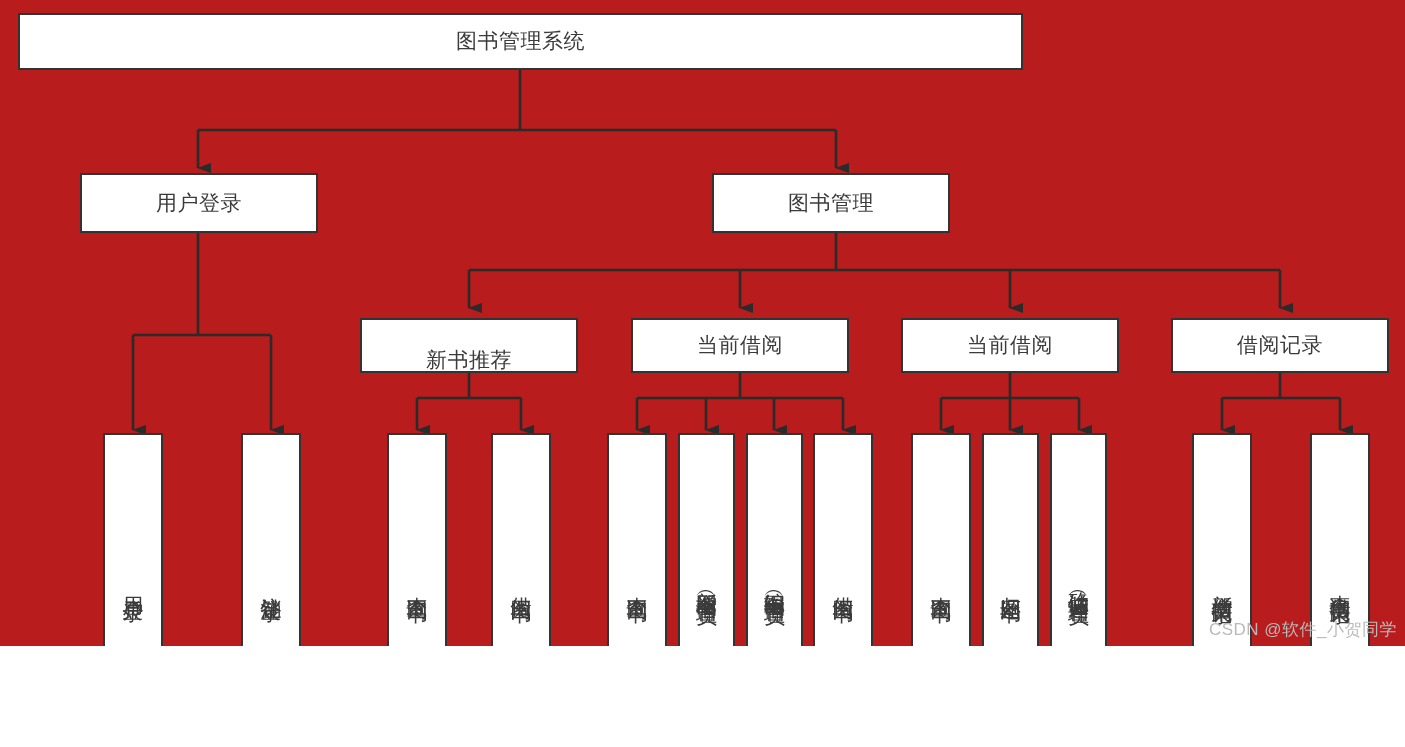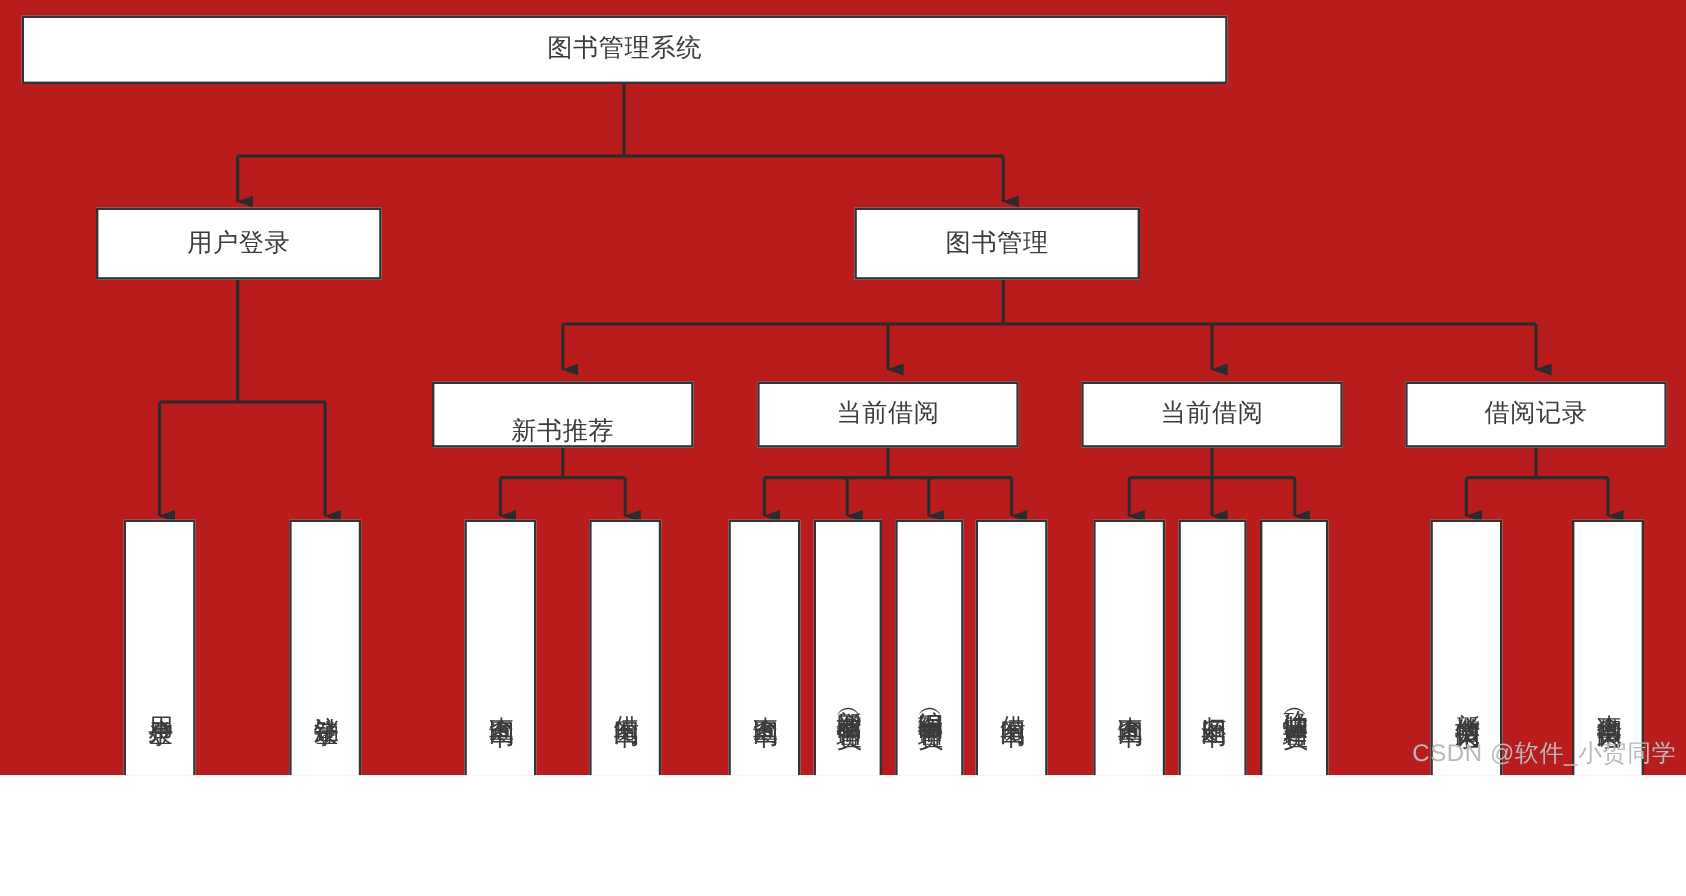--- a/index.html
+++ b/index.html
@@ -54,21 +54,21 @@
   .node.v > span {
     writing-mode: vertical-rl;
     text-orientation: upright;
     display: block;
     white-space: nowrap;
   }
   #watermark {
     position: absolute;
     right: 8px;
     bottom: 5px;
-    font-size: 20px;
+    font-size: 17px;
     color: #b9b9b9;
     letter-spacing: 0.5px;
     white-space: nowrap;
     user-select: none;
     text-align: center;
   }
 </style>
 </head>
 <body>
 

